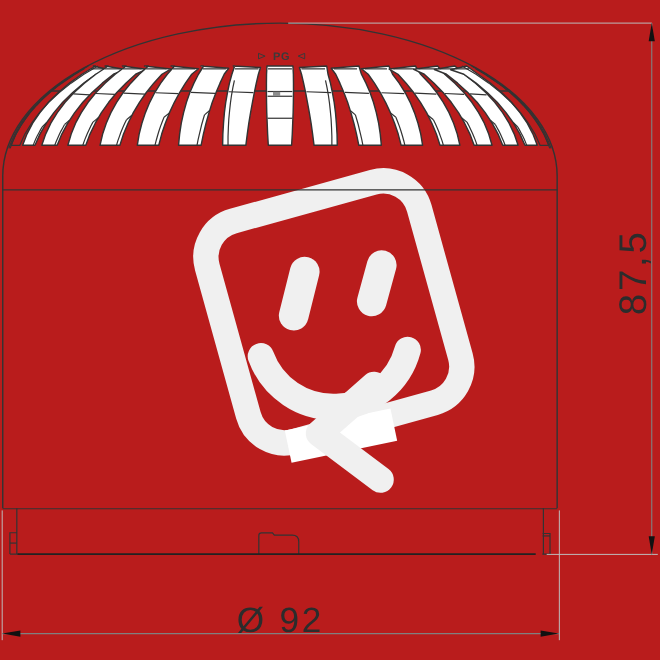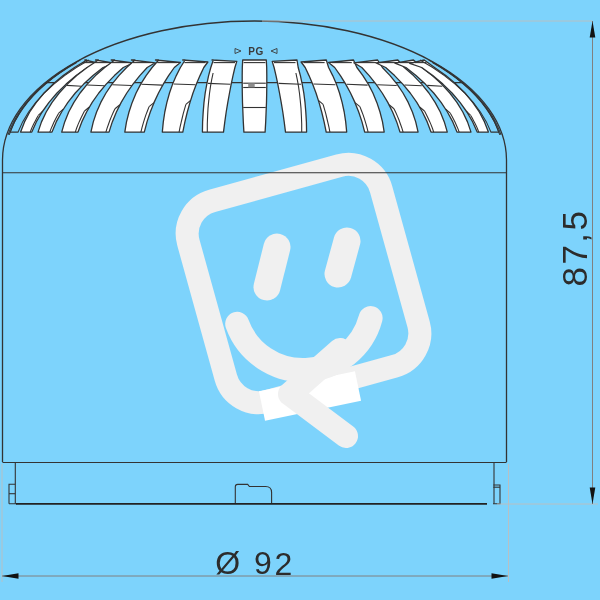--- a/index.html
+++ b/index.html
@@ -1,16 +1,16 @@
 <!DOCTYPE html>
 <html><head>
 <meta charset="utf-8">
 <style>
 html,body{margin:0;padding:0;background:#ffffff;}
-#page{position:relative;width:600px;height:600px;background:#7dd3fc;overflow:hidden;}
+#page{position:relative;width:600px;height:600px;background:#b91c1c;overflow:hidden;}
 svg{filter:grayscale(1);}
 </style>
 </head>
 <body>
 <div id="page">
 <svg width="600" height="600" viewBox="0 0 600 600">
 <g fill="none" stroke="#f0f0f0" stroke-linecap="round" stroke-linejoin="round">
 <g transform="rotate(-15.5 303.5 283.5)">
 <rect x="203.5" y="179.5" width="200" height="208" rx="34" stroke-width="23"></rect>
 </g>

